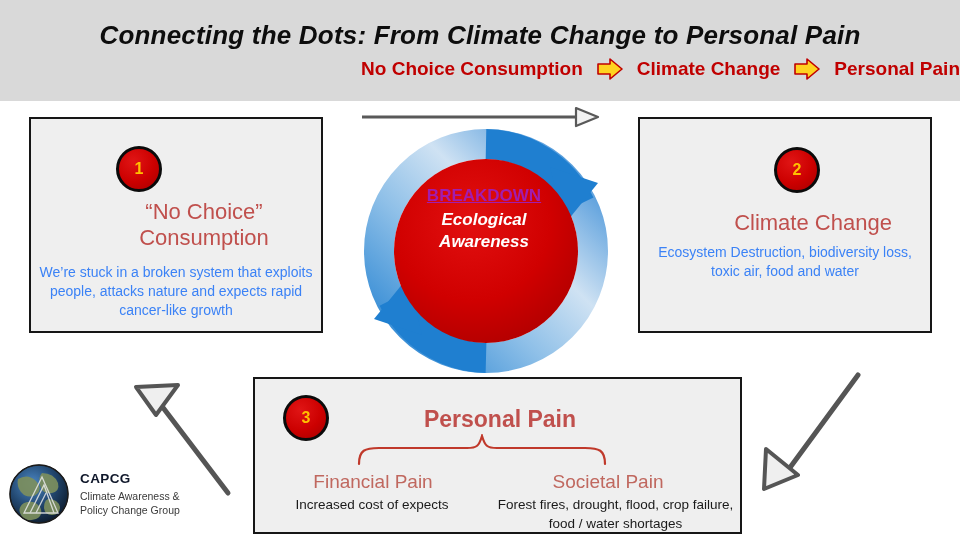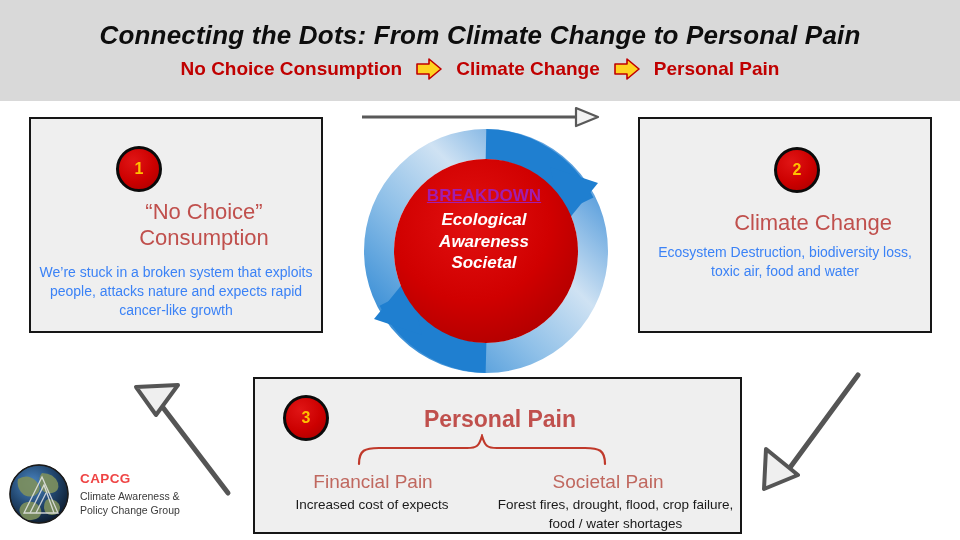--- a/index.html
+++ b/index.html
@@ -34,21 +34,21 @@
     color: #0d0d0d;
     letter-spacing: 0.2px;
     margin-top: 12px;
   }
   .flow-strip {
     position: absolute;
     left: 0; top: 58px;
     width: 960px;
     display: flex;
     align-items: center;
-    justify-content: center;
+    justify-content: flex-end;
     gap: 14px;
   }
   .flow-label {
     font-size: 19px;
     font-weight: bold;
     color: #c00000;
     white-space: nowrap;
   }
   .flow-arrow {
     display: inline-block;
@@ -185,21 +185,21 @@
     width: 190px; height: 72px;
     display: flex;
     align-items: center;
     gap: 10px;
   }
   #logo-mark { width: 62px; height: 62px; flex: 0 0 62px; }
   #logo-text { display: flex; flex-direction: column; justify-content: center; }
   #logo-name {
     font-size: 13.5px;
     font-weight: bold;
-    color: #ef4444;
+    color: #0f172a;
     letter-spacing: 0.4px;
     margin-bottom: 4px;
   }
   #logo-tagline {
     font-size: 10.5px;
     color: #3a3a3a;
     line-height: 1.3;
   }
 </style>
 </head>
@@ -277,21 +277,20 @@
       <path d="M86 214 L38 198 L72 156 Z" fill="#1f7fd0"></path>
 
       <circle cx="150" cy="130" r="92" fill="url(#coreGrad)"></circle>
     </svg>
   </div>
 
   <div id="cycle-text">
     <span class="bd">BREAKDOWN</span>
     <span class="it">Ecological</span>
     <span class="it">Awareness</span>
-    <span class="it">Societal</span>
   </div>
 
   <div class="panel" id="panel-left"></div>
   <div class="badge" id="badge-1">1</div>
   <div class="panel-heading" id="heading-left">
     <span>“No Choice”</span><br>
     <span>Consumption</span>
   </div>
   <div class="panel-body" id="body-left">We’re stuck in a broken system that exploits people, attacks nature and expects rapid cancer-like growth</div>
 

